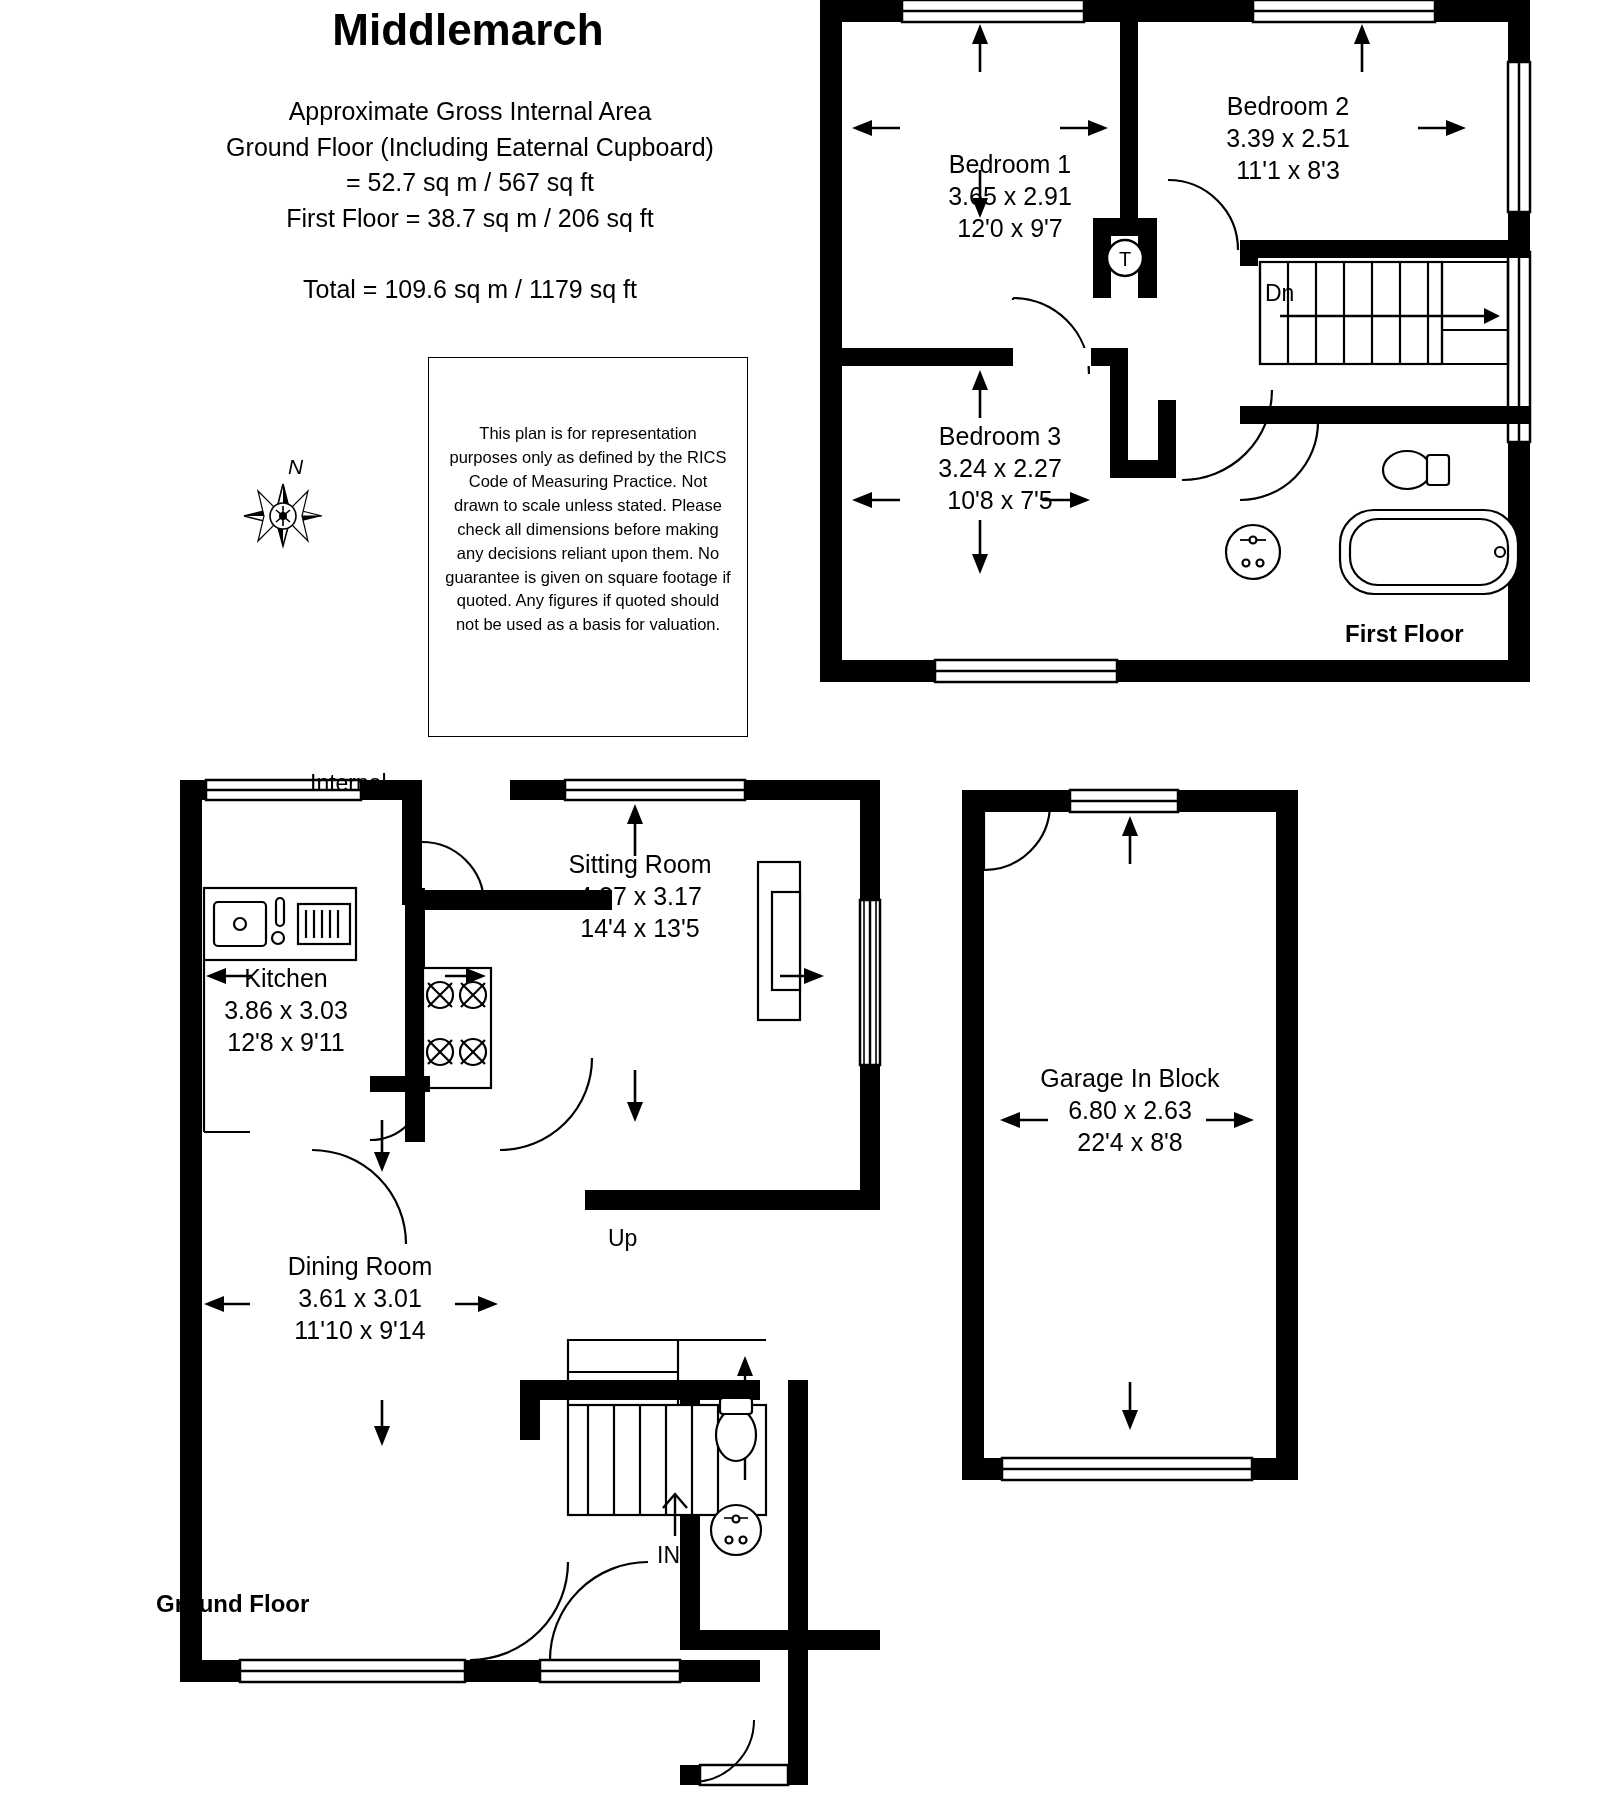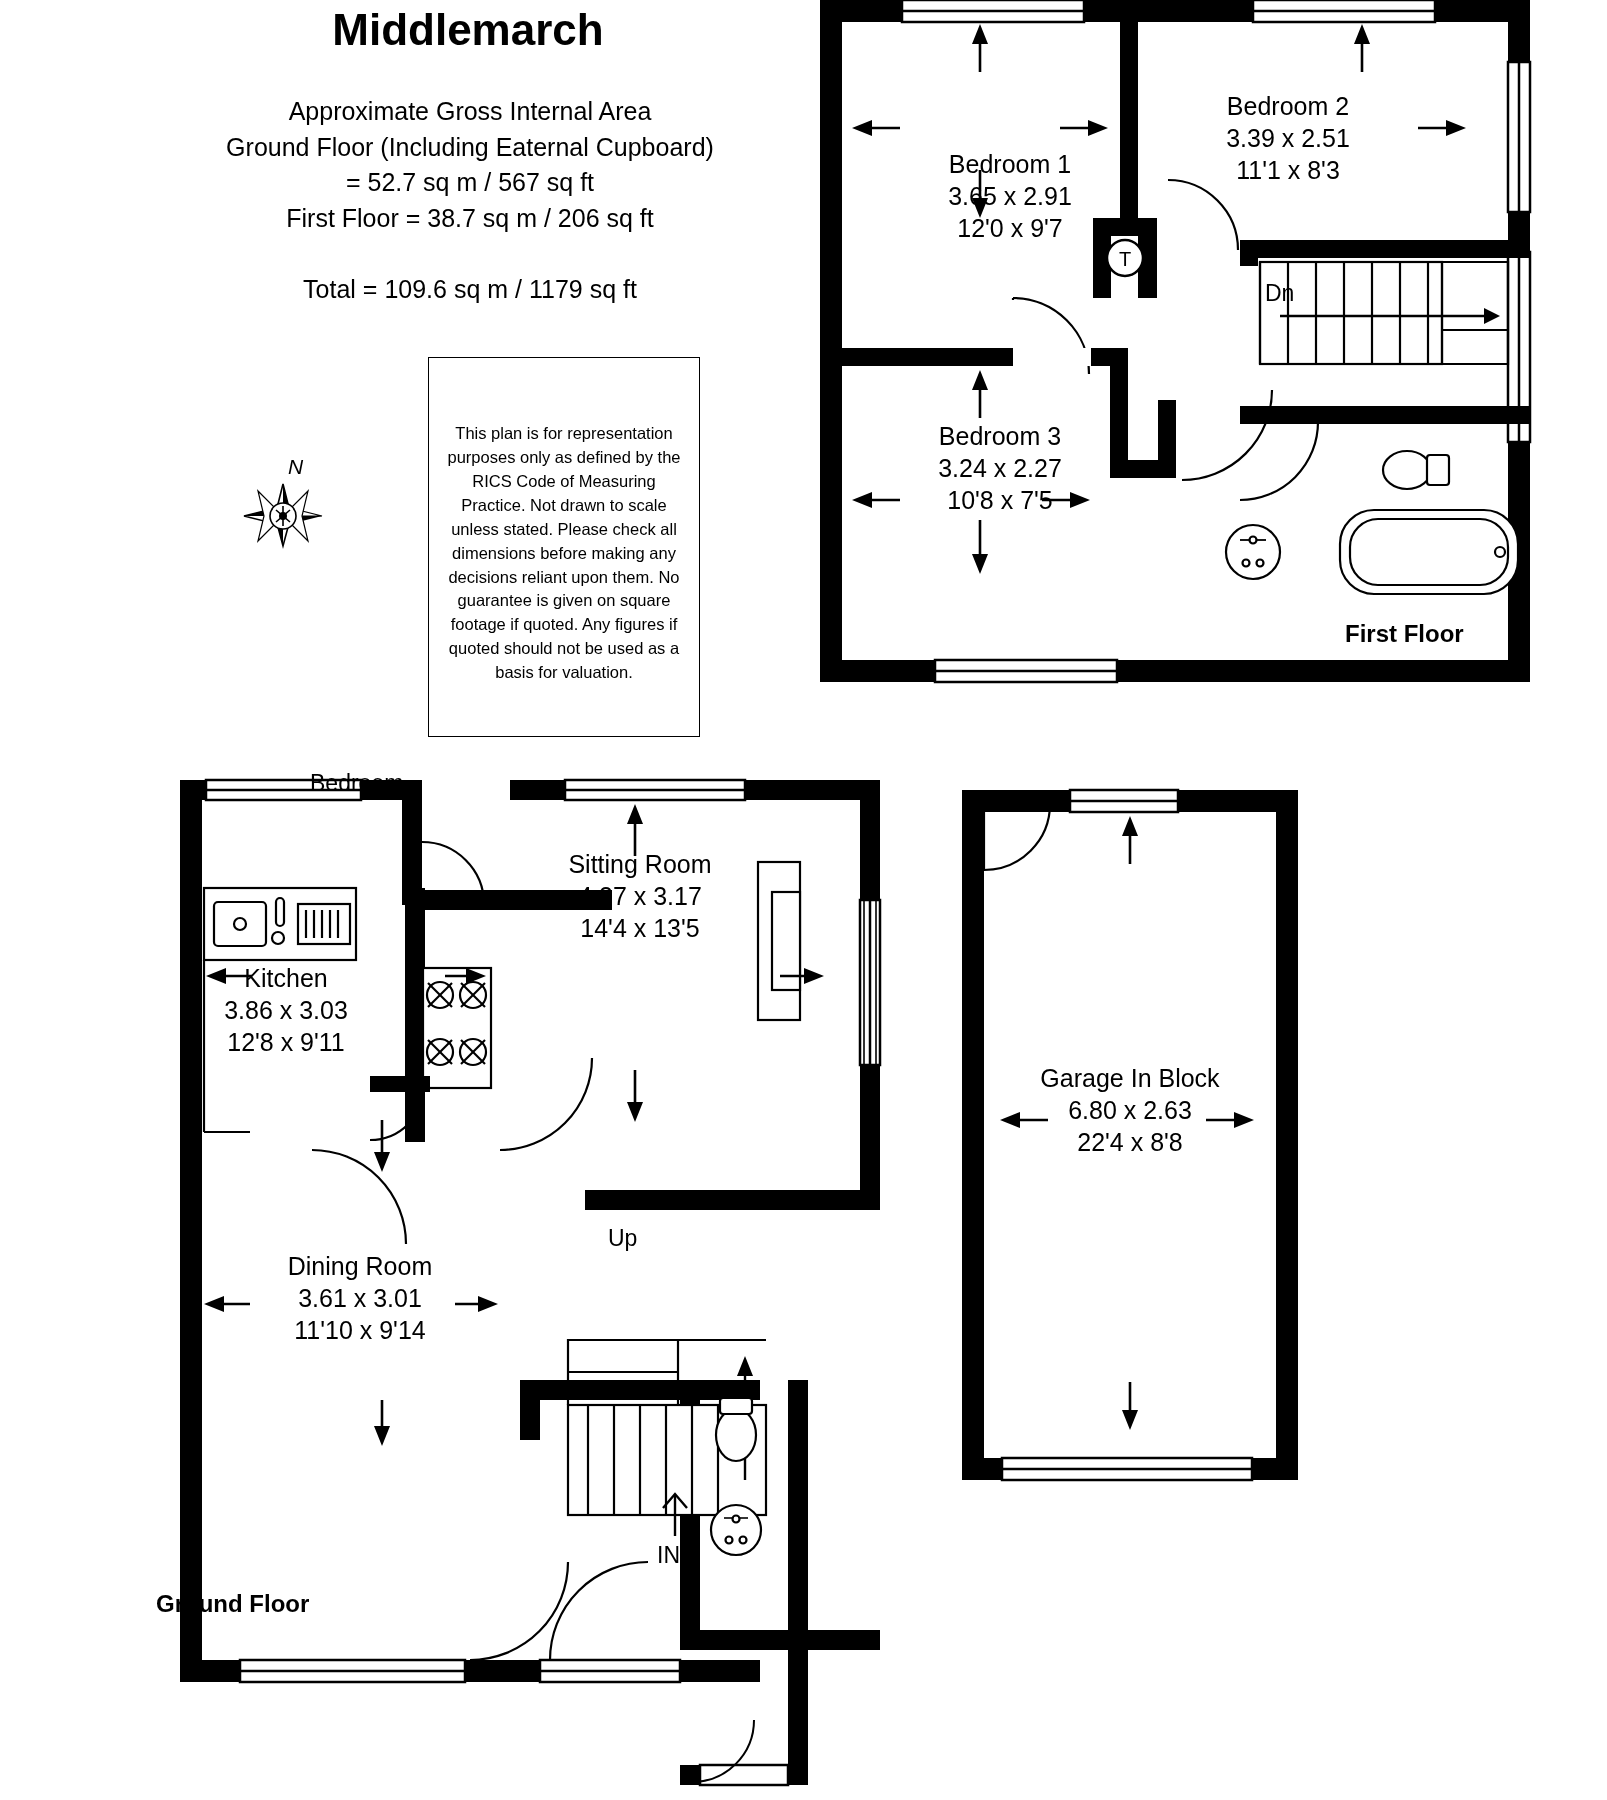--- a/index.html
+++ b/index.html
@@ -73,21 +73,21 @@
 
 <div class="area-block" style="left:140px; top:94px; width:660px;">
   <span>Approximate Gross Internal Area</span><br>
   <span>Ground Floor (Including Eaternal Cupboard)</span><br>
   <span>= 52.7 sq m / 567 sq ft</span><br>
   <span>First Floor = 38.7 sq m / 206 sq ft</span><br>
   <br>
   <span>Total = 109.6 sq m / 1179 sq ft</span>
 </div>
 
-<div class="disclaimer" style="left:428px; top:357px; width:272px; height:380px;">
+<div class="disclaimer" style="left:428px; top:357px; width:320px; height:380px;">
   <div style="padding-top:50px;">This plan is for representation purposes only as defined by the RICS Code of Measuring Practice. Not drawn to scale unless stated. Please check all dimensions before making any decisions reliant upon them. No guarantee is given on square footage if quoted. Any figures if quoted should not be used as a basis for valuation.</div>
 </div>
 
 <div class="abs" style="left:228px; top:450px;">
   <svg width="110" height="130" viewBox="0 0 110 130">
     <g>
       <polygon points="55,34 63,66 55,96 47,66" fill="#ffffff" stroke="#000" stroke-width="1.6"></polygon>
       <polygon points="55,34 63,66 55,66" fill="#000"></polygon>
       <polygon points="55,96 47,66 55,66" fill="#000"></polygon>
       <polygon points="16,66 48,58 80,66 48,74" fill="#ffffff" stroke="#000" stroke-width="1.6"></polygon>
@@ -409,21 +409,21 @@
       <polygon points="455,24 447,44 463,44"></polygon>
       <polygon points="455,342 447,322 463,322"></polygon>
       <polygon points="644,196 624,188 624,204"></polygon>
       <polygon points="24,524 44,516 44,532"></polygon>
       <polygon points="318,524 298,516 298,532"></polygon>
       <polygon points="202,666 194,646 210,646"></polygon>
     </g>
   </svg>
 </div>
 
-<div class="small-label" style="left:310px; top:770px;">Bedroom</div>
+<div class="small-label" style="left:310px; top:770px;">Internal</div>
 
 <div class="room-label" style="left:166px; top:962px; width:240px;">
   <span class="n">Kitchen</span>
   <span class="n">3.86 x 3.03</span>
   <span class="n">12'8 x 9'11</span>
 </div>
 
 <div class="room-label" style="left:520px; top:848px; width:240px;">
   <span class="n">Sitting Room</span>
   <span class="n">4.37 x 3.17</span>

